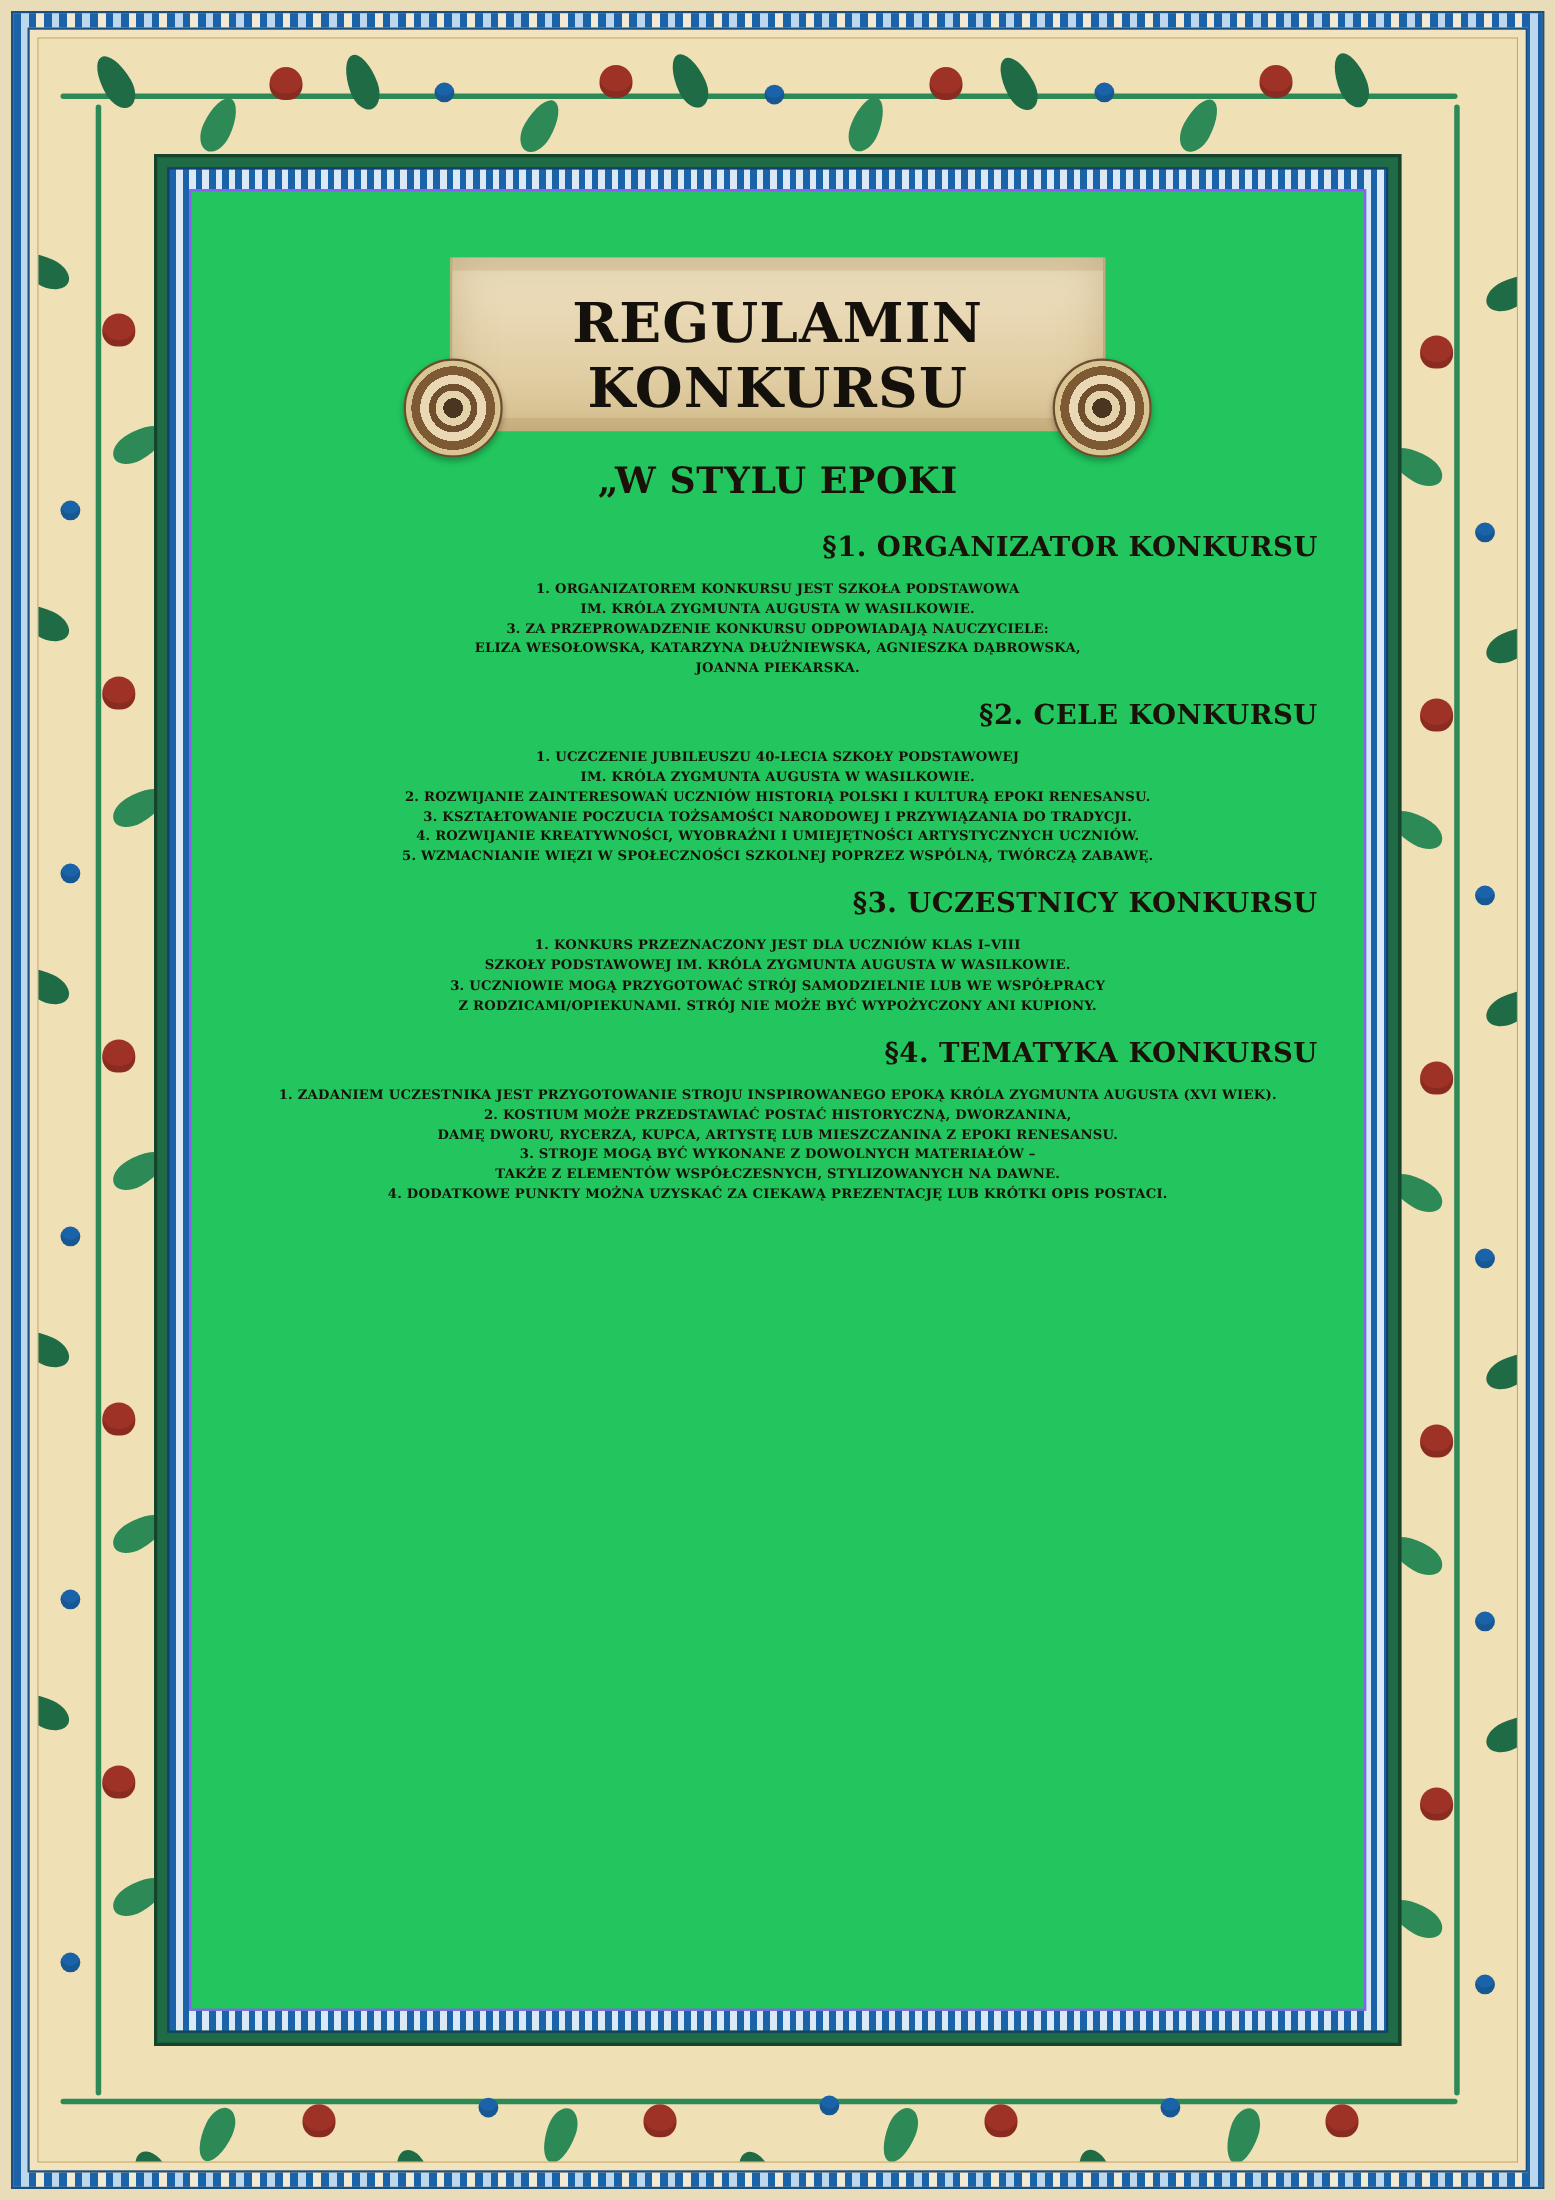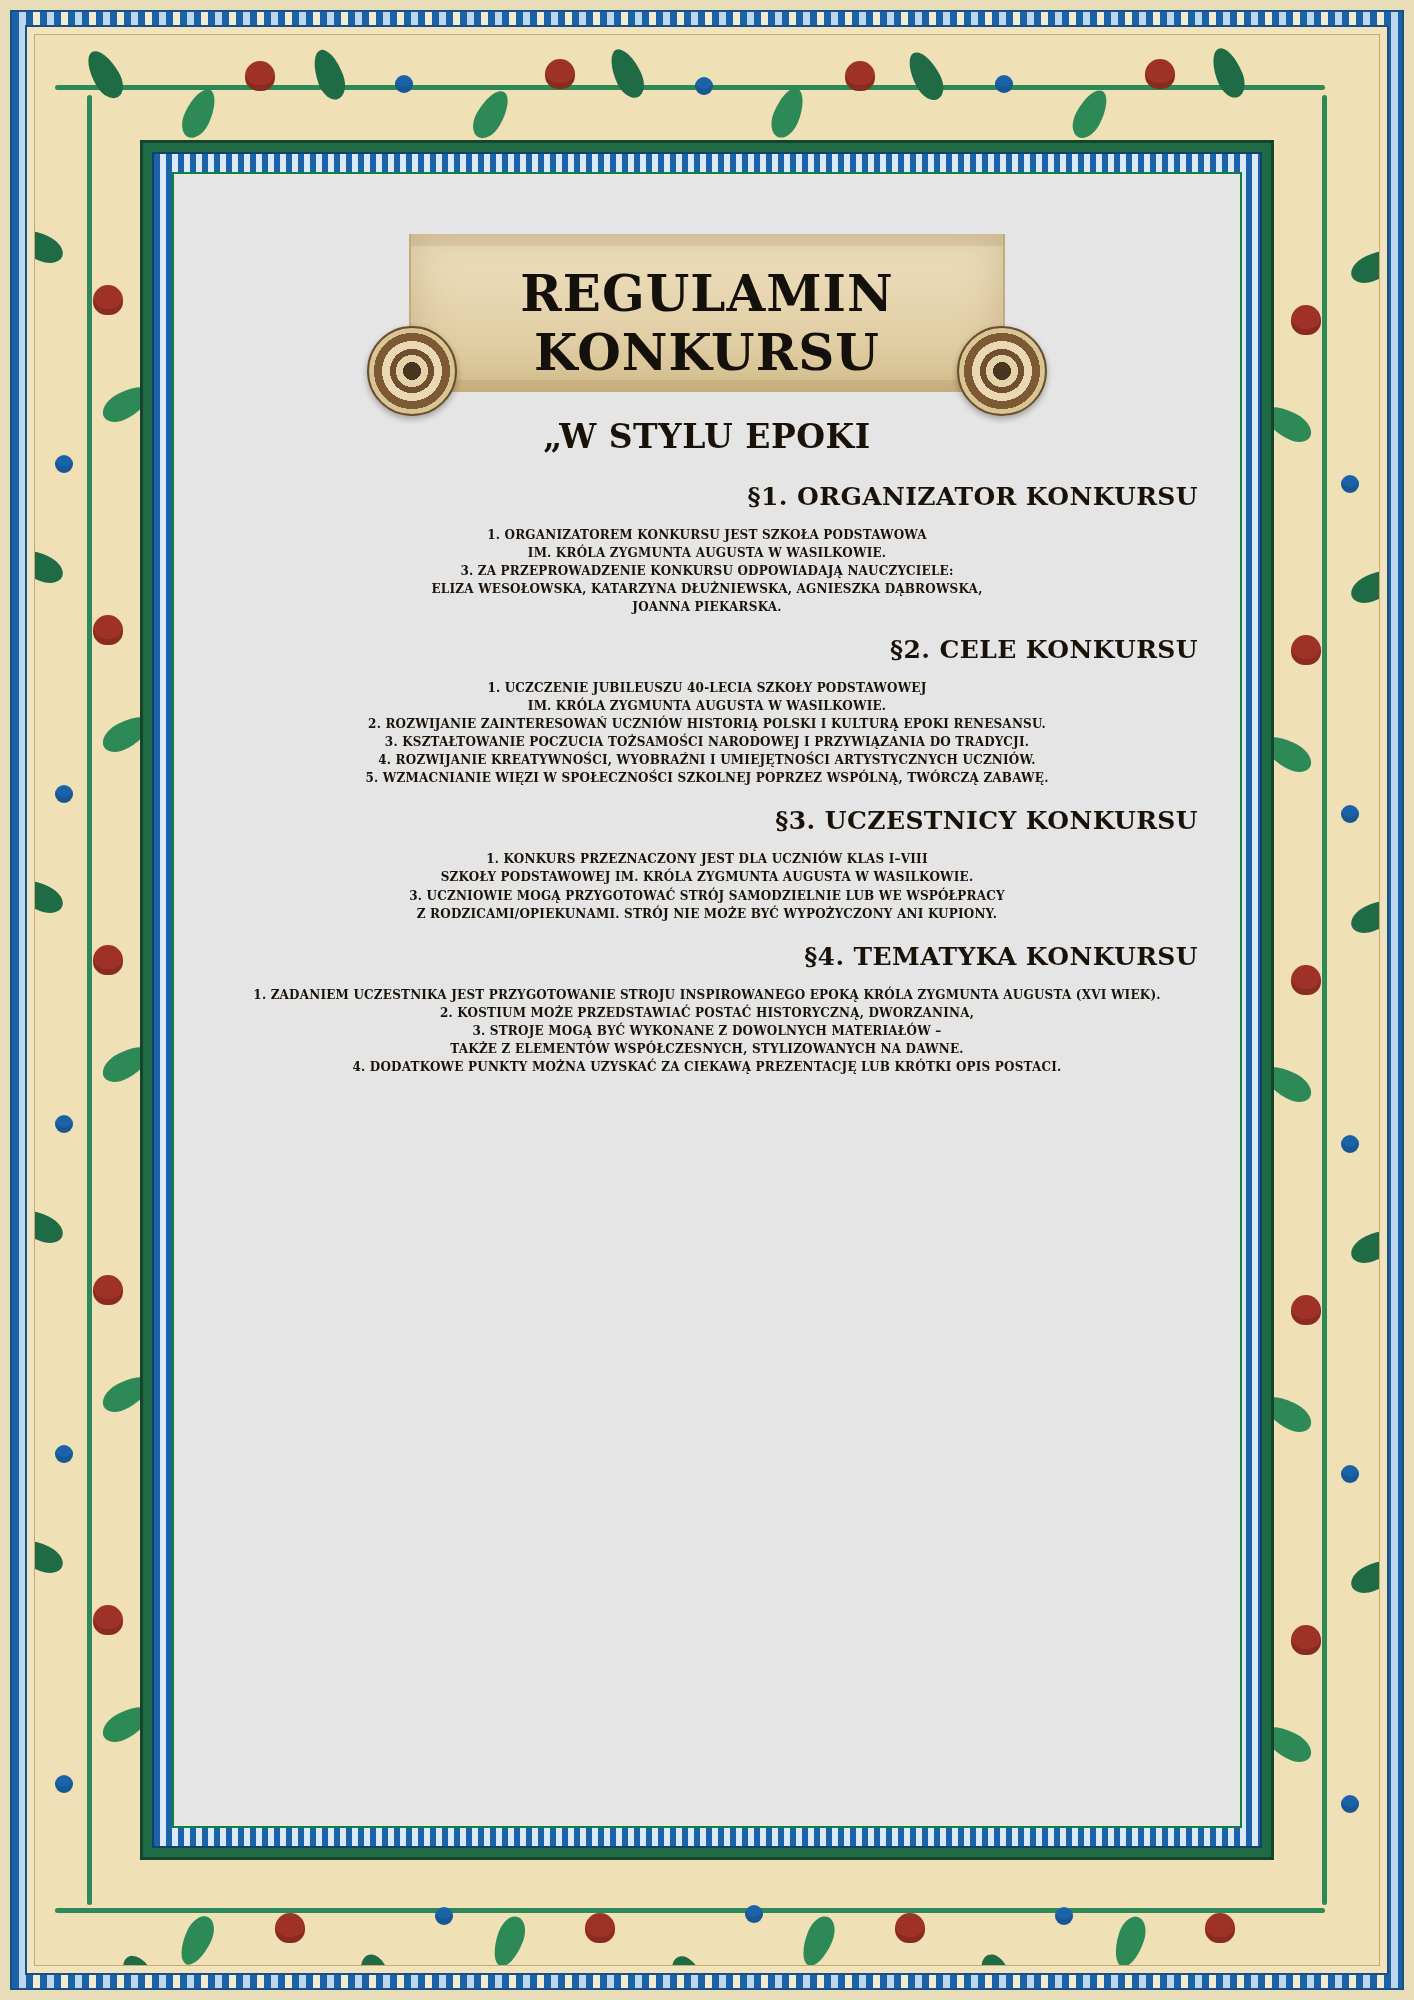--- a/index.html
+++ b/index.html
@@ -58,22 +58,22 @@
     left: 152px; top: 152px; right: 152px; bottom: 152px;
     background:
       repeating-linear-gradient(90deg,
         #1b63a8 0px, #1b63a8 6px,
         #dbe9f6 6px, #dbe9f6 12px);
     border: 2px solid #133f6b;
   }
   .paper {
     position: absolute;
     left: 172px; top: 172px; right: 172px; bottom: 172px;
-    background: #e5e5e5;
-    border: 2px solid #15803d;
+    background: #22c55e;
+    border: 2px solid #8b5cf6;
     overflow: hidden;
   }
 
   
   .leaf {
     position: absolute;
     width: 26px; height: 52px;
     background: #1f6b45;
     border-radius: 50% 50% 50% 50% / 60% 60% 40% 40%;
     transform-origin: 50% 100%;
@@ -322,20 +322,21 @@
         <p class="section-item">1. Konkurs przeznaczony jest dla uczniów klas I–VIII</p>
         <p class="section-item">Szkoły Podstawowej im. króla zygmunta augusta w wasilkowie.</p>
         <p class="section-item">3. Uczniowie mogą przygotować strój samodzielnie lub we współpracy</p>
         <p class="section-item">z rodzicami/opiekunami. strój nie może być wypożyczony ani kupiony.</p>
       </div>
 
       <div class="section">
         <div class="section-heading">§4. Tematyka konkursu</div>
         <p class="section-item">1. Zadaniem uczestnika jest przygotowanie stroju inspirowanego epoką króla Zygmunta Augusta (XVI wiek).</p>
         <p class="section-item">2. Kostium może przedstawiać postać historyczną, dworzanina,</p>
+        <p class="section-item">damę dworu, rycerza, kupca, artystę lub mieszczanina z epoki renesansu.</p>
         <p class="section-item">3. Stroje mogą być wykonane z dowolnych materiałów –</p>
         <p class="section-item">także z elementów współczesnych, stylizowanych na dawne.</p>
         <p class="section-item">4. Dodatkowe punkty można uzyskać za ciekawą prezentację lub krótki opis postaci.</p>
       </div>
 
     </div>
   </div>
 </div>
 
 </body></html>

